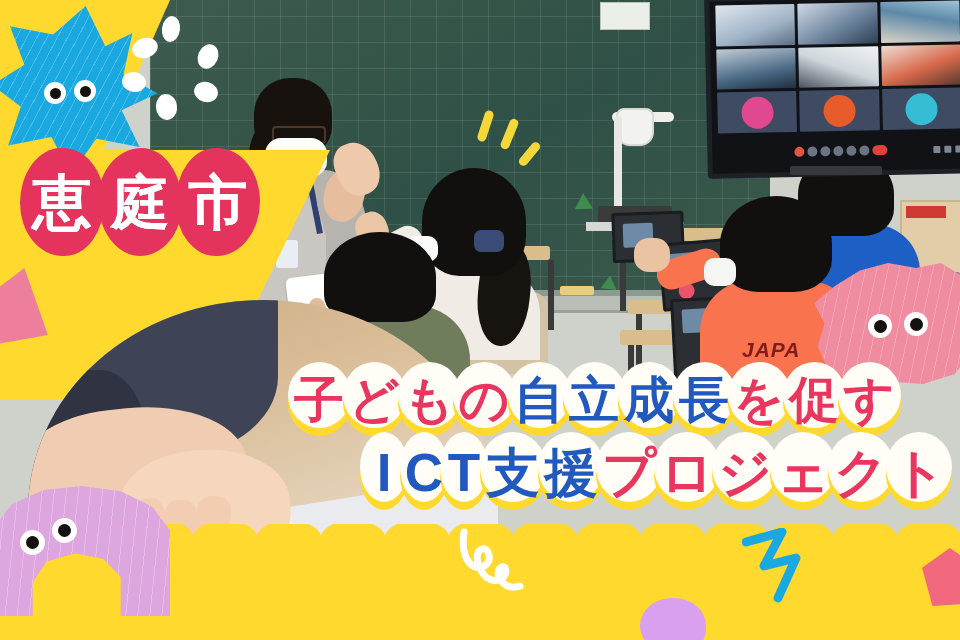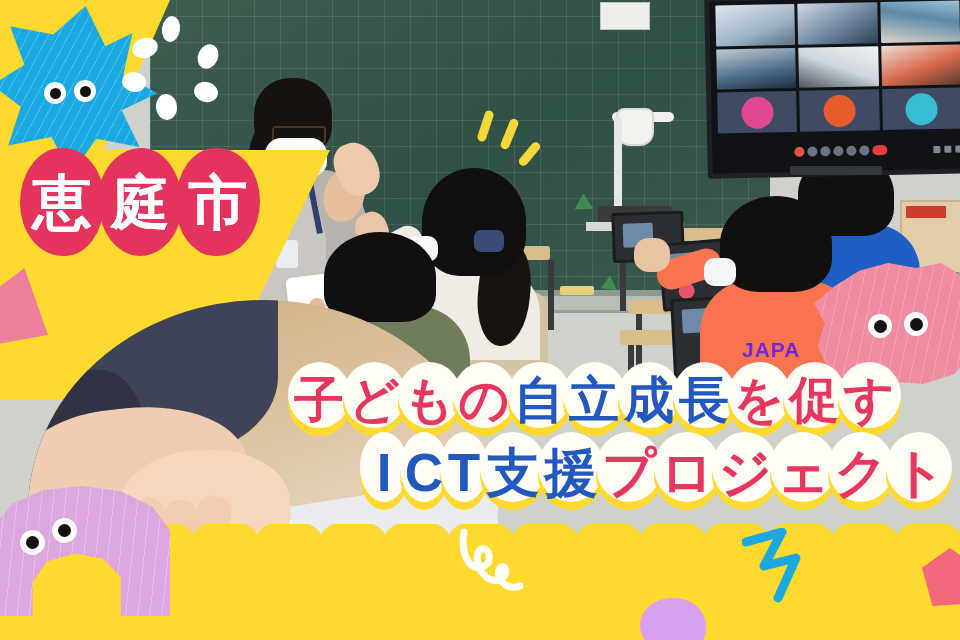--- a/index.html
+++ b/index.html
@@ -91,21 +91,21 @@
   .stu-white .s-mask{position:absolute;left:6px;top:68px;width:32px;height:26px;background:#fafafa;border-radius:10px;}
   .stu-white .s-arm{position:absolute;left:-32px;top:64px;width:56px;height:30px;background:#f0ece5;border-radius:18px;transform:rotate(-28deg);}
   .stu-white .s-hand{position:absolute;left:-44px;top:44px;width:32px;height:36px;background:#eac5a6;border-radius:44%;transform:rotate(-20deg);}
 
   .chair{position:absolute;left:432px;top:292px;width:116px;height:82px;background:#d3c2a4;border-radius:16px 16px 6px 6px;}
   .chair-pad{position:absolute;left:46px;top:46px;width:26px;height:22px;background:#eee7d6;border-radius:3px;}
 
   .stu-orange{left:700px;top:196px;width:160px;height:180px;}
   .stu-orange .s-hair{left:20px;top:0;width:112px;height:96px;border-radius:50% 50% 34% 34%;}
   .stu-orange .s-body{left:0;top:84px;width:160px;height:106px;background:#f9734f;border-radius:52px 56px 0 0;}
-  .stu-orange .jp{position:absolute;left:42px;top:142px;color:#6d28d9;font-weight:bold;font-size:21px;letter-spacing:1px;font-family:"Liberation Sans",sans-serif;}
+  .stu-orange .jp{position:absolute;left:42px;top:142px;color:#7f1d1d;font-weight:bold;font-size:21px;letter-spacing:1px;font-family:"Liberation Sans",sans-serif;font-style:italic;}
   .stu-orange .s-mask{position:absolute;left:4px;top:62px;width:32px;height:28px;background:#f5f5f3;border-radius:10px;}
   .stu-orange .s-arm{position:absolute;left:-44px;top:58px;width:66px;height:30px;background:#f9734f;border-radius:16px;transform:rotate(-18deg);}
   .stu-orange .s-hand{position:absolute;left:-66px;top:42px;width:36px;height:34px;background:#eac3a3;border-radius:42%;}
 
   .stu-blue{left:790px;top:152px;width:130px;height:170px;}
   .stu-blue .s-hair{left:8px;top:0;width:96px;height:84px;border-radius:50% 50% 32% 32%;}
   .stu-blue .s-body{left:0;top:72px;width:130px;height:110px;background:#1d5fc4;border-radius:44px 48px 0 0;}
 
   
   .lap{position:absolute;}

